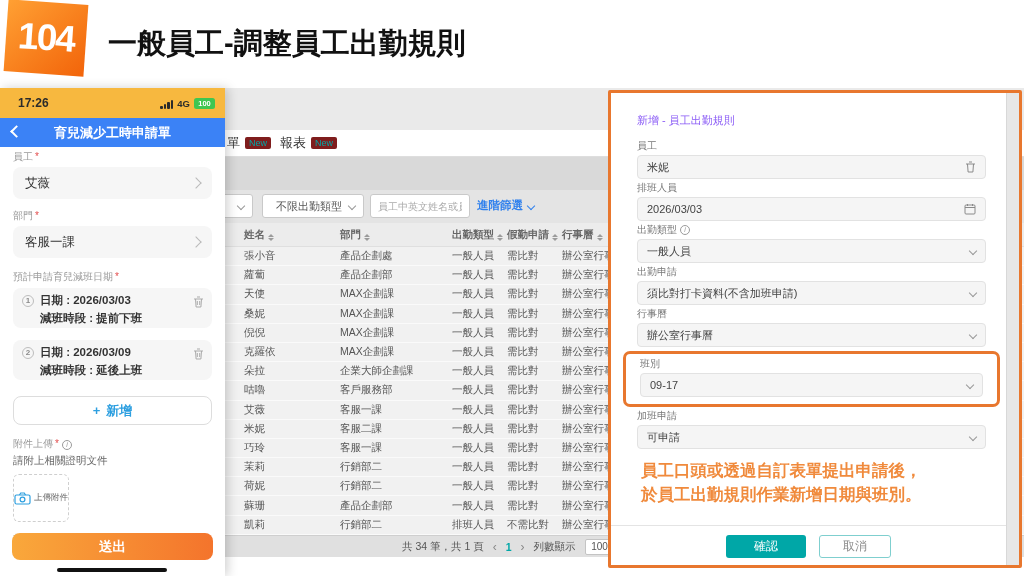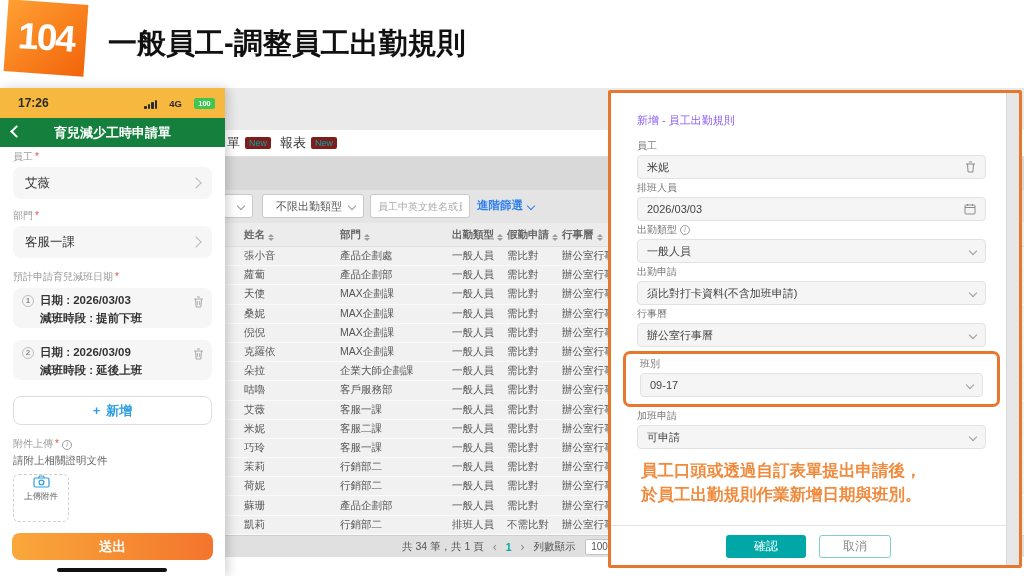--- a/index.html
+++ b/index.html
@@ -53,28 +53,28 @@
   .pg .arrow { color:#888; font-size:12px; }
   .pg-input { width:30px; height:16px; background:#fff; border:1px solid #C4C4C4; border-radius:2px;
               font-size:10px; color:#555; text-align:center; font-family:inherit; }
 
   
   .phone { position:absolute; left:0; top:88px; width:225px; height:488px; background:#fff; z-index:2;
            box-shadow:3px 0 10px rgba(0,0,0,.18); }
   .p-status { position:absolute; left:0; top:0; width:100%; height:30px; background:#F7B83F;
               display:flex; align-items:center; padding:0 10px 0 18px; }
   .p-time { font-size:12px; font-weight:bold; color:#2b2b2b; }
-  .p-right { margin-left:auto; display:flex; align-items:flex-end; gap:12px; }
+  .p-right { margin-left:auto; display:flex; align-items:flex-end; gap:4px; }
   .sig { display:flex; align-items:flex-end; gap:1px; }
   .sig i { display:block; width:2.5px; background:#2b2b2b; border-radius:1px; }
   .s1{height:3px}.s2{height:5px}.s3{height:7px}.s4{height:9px}
   .p-net { font-size:9.5px; font-weight:bold; color:#2b2b2b; }
   .p-batt { width:21px; height:11px; background:#3FC651; border-radius:2.5px; color:#fff;
             font-size:7.5px; font-weight:bold; display:flex; align-items:center; justify-content:center; }
-  .p-nav { position:absolute; left:0; top:30px; width:100%; height:29px; background:#15803d;
+  .p-nav { position:absolute; left:0; top:30px; width:100%; height:29px; background:#3b82f6;
            display:flex; align-items:center; justify-content:center; }
   .p-back { position:absolute; left:12px; top:9px; width:9px; height:9px;
             border-left:2px solid #fff; border-bottom:2px solid #fff; transform:rotate(45deg); }
   .p-title { color:#fff; font-size:13px; font-weight:bold; }
   .p-body { position:absolute; left:0; top:59px; width:100%; bottom:0; padding:4px 13px 0 13px; }
   .p-label { font-size:10px; color:#999; line-height:12px; }
   .req { color:#E34D4D; margin-left:2px; }
   .p-input { margin-top:4px; height:32px; background:#F6F6F6; border-radius:8px; display:flex;
              align-items:center; padding:0 12px; font-size:12.5px; color:#333; }
   .p-input .chev.r { margin-left:auto; }
@@ -87,21 +87,21 @@
   .card-line2 { margin-top:3px; margin-left:18px; font-size:11.5px; color:#333; font-weight:bold; }
   .trash { position:absolute; right:8px; top:6px; }
   .p-add { margin-top:16px; height:29px; background:#fff; border:1px solid #DDD; border-radius:8px;
            display:flex; align-items:center; justify-content:center; gap:6px; color:#2D9FE0;
            font-size:13px; font-weight:bold; }
   .info-i { display:inline-flex; width:10px; height:10px; border:1px solid #9b9b9b; border-radius:50%;
             color:#9b9b9b; font-size:7px; align-items:center; justify-content:center; margin-left:3px;
             font-style:italic; vertical-align:0; }
   .p-hint { margin-top:4px; font-size:10.5px; color:#666; }
   .p-upload { margin-top:6px; width:56px; height:48px; border:1.5px dashed #CFCFCF; border-radius:6px;
-              display:flex; flex-direction:column; align-items:center; justify-content:flex-start; gap:3px; }
+              display:flex; align-items:center; justify-content:flex-end; gap:3px; }
   .p-upload span { font-size:8.5px; color:#666; }
   .p-note { margin-top:10px; font-size:10px; color:#999; }
   .p-submit { position:absolute; left:12px; right:12px; top:445px; height:27px; border-radius:8px;
               background:linear-gradient(90deg,#F9A83B,#F4742C); color:#fff; font-size:13.5px; font-weight:bold;
               display:flex; align-items:center; justify-content:center; z-index:3; }
   .p-home { position:absolute; left:57px; bottom:4px; width:110px; height:4px; background:#111; border-radius:2px; }
 
   
   .panel { position:absolute; left:608px; top:90px; width:414px; height:478px; background:#fff;
            border:3px solid #E8772E; border-radius:2px; z-index:4; }

